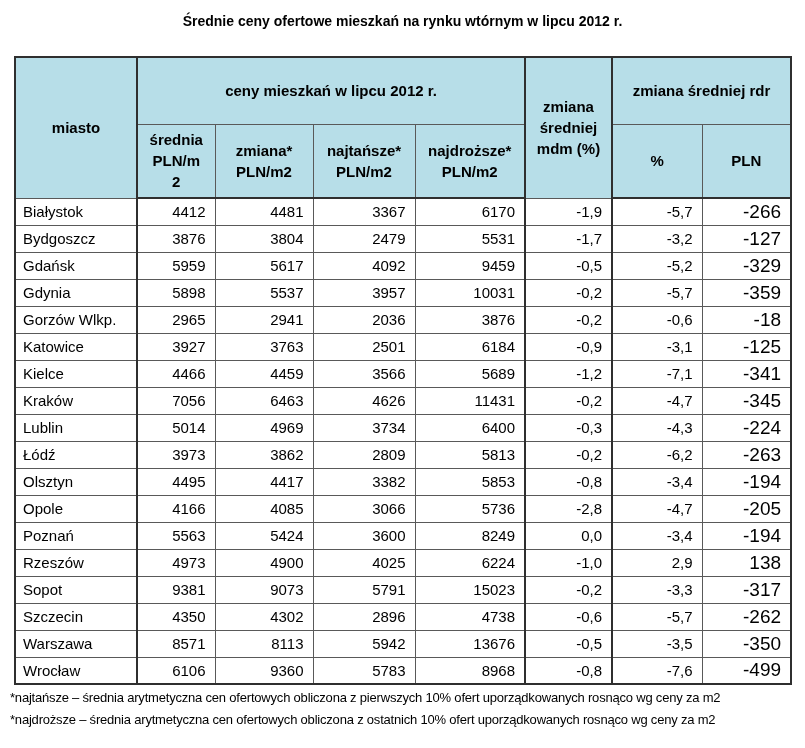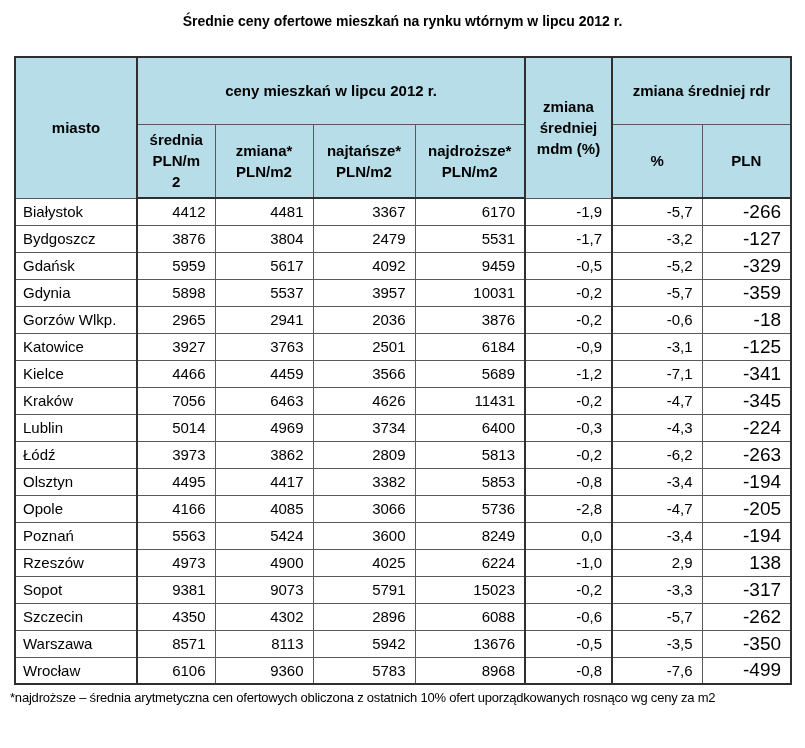--- a/index.html
+++ b/index.html
@@ -254,21 +254,21 @@
         <td class="thick-r">15023</td>
         <td class="thick-r">-0,2</td>
         <td>-3,3</td>
         <td class="pln">-317</td>
       </tr>
       <tr>
         <td class="city thick-r">Szczecin</td>
         <td class="avg">4350</td>
         <td>4302</td>
         <td>2896</td>
-        <td class="thick-r">6088</td>
+        <td class="thick-r">4738</td>
         <td class="thick-r">-0,6</td>
         <td>-5,7</td>
         <td class="pln">-262</td>
       </tr>
       <tr>
         <td class="city thick-r">Warszawa</td>
         <td class="avg">8571</td>
         <td>8113</td>
         <td>5942</td>
         <td class="thick-r">13676</td>
@@ -283,14 +283,15 @@
         <td>5783</td>
         <td class="thick-r">8968</td>
         <td class="thick-r">-0,8</td>
         <td>-7,6</td>
         <td class="pln">-499</td>
       </tr>
     </tbody>
 </table>
 
 <div class="notes">
+  <div>*najtańsze – średnia arytmetyczna cen ofertowych obliczona z pierwszych 10% ofert uporządkowanych rosnąco wg ceny za m2</div>
   <div>*najdroższe – średnia arytmetyczna cen ofertowych obliczona z ostatnich 10% ofert uporządkowanych rosnąco wg ceny za m2</div>
 </div>
 
 </body></html>

